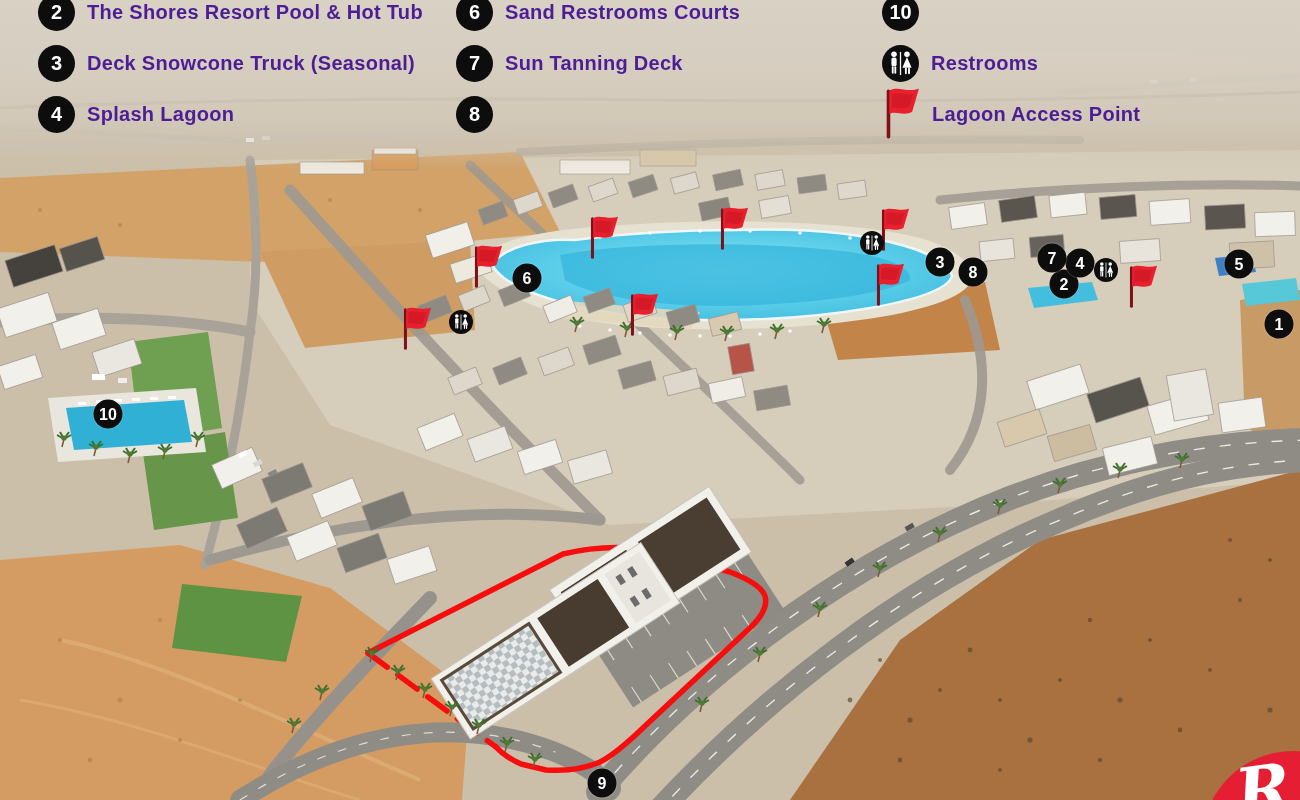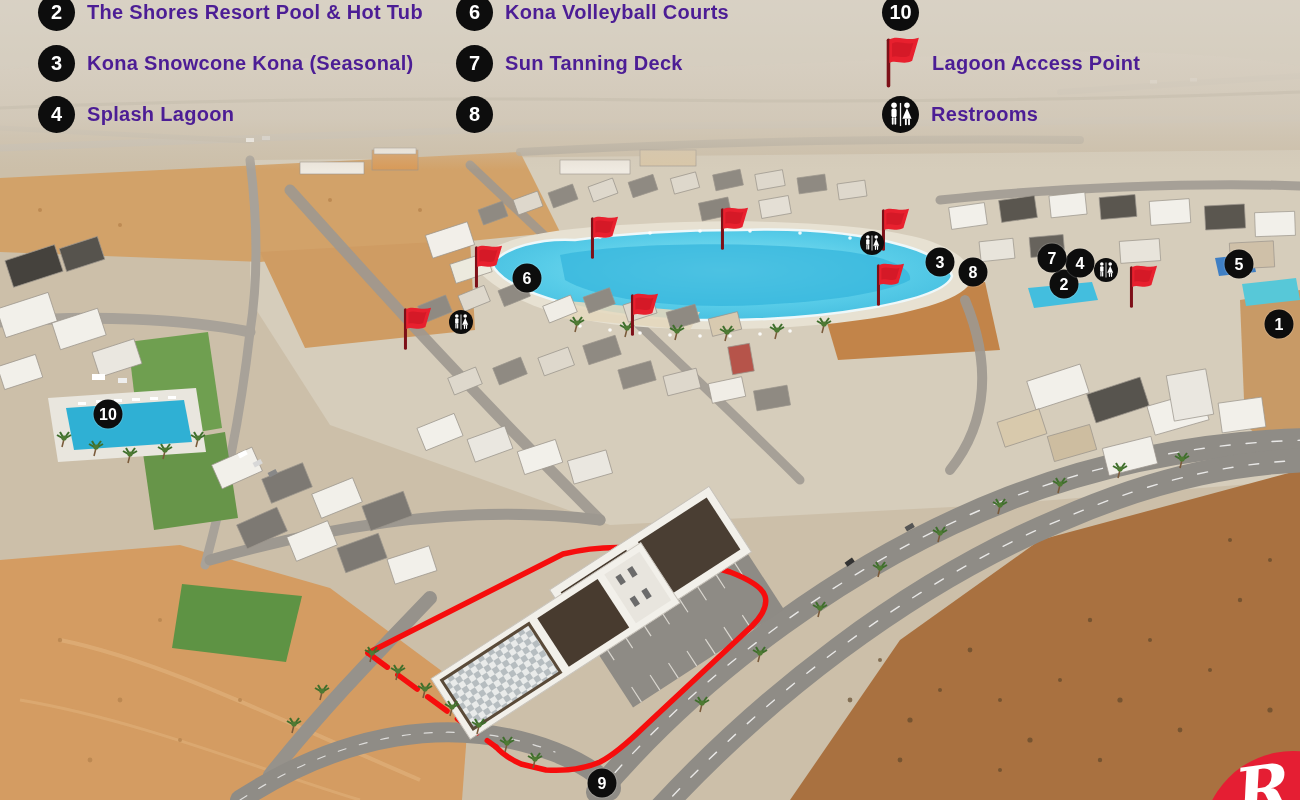--- a/index.html
+++ b/index.html
@@ -372,59 +372,59 @@
 </svg>
 
 <div id="legend">
   <div class="leg-col c1">
         <div class="leg-row">
           <div class="leg-circle">2</div>
           <span class="leg-label">The Shores Resort Pool &amp; Hot Tub</span>
         </div>
         <div class="leg-row">
           <div class="leg-circle">3</div>
-          <span class="leg-label">Kona Snowcone Kona (Seasonal)</span>
+          <span class="leg-label">Deck Snowcone Truck (Seasonal)</span>
         </div>
         <div class="leg-row">
           <div class="leg-circle">4</div>
           <span class="leg-label">Splash Lagoon</span>
         </div>
       </div>
   <div class="leg-col c2">
         <div class="leg-row">
           <div class="leg-circle">6</div>
-          <span class="leg-label">Kona Volleyball Courts</span>
+          <span class="leg-label">Sand Restrooms Courts</span>
         </div>
         <div class="leg-row">
           <div class="leg-circle">7</div>
           <span class="leg-label">Sun Tanning Deck</span>
         </div>
         <div class="leg-row">
           <div class="leg-circle">8</div>
         </div>
       </div>
   <div class="leg-col c3">
         <div class="leg-row">
           <div class="leg-circle">10</div>
+        </div>
+        <div class="leg-row">
+          <div class="leg-icon">
+            <svg width="37" height="37" viewBox="0 0 40 40">
+              <use href="#wc-sym"></use>
+            </svg>
+          </div>
+          <span class="leg-label">Restrooms</span>
         </div>
         <div class="leg-row">
           <div class="leg-icon">
             <svg width="38" height="54" viewBox="0 0 34 48">
               <use href="#flag-sym"></use>
             </svg>
           </div>
           <span class="leg-label">Lagoon Access Point</span>
-        </div>
-        <div class="leg-row">
-          <div class="leg-icon">
-            <svg width="37" height="37" viewBox="0 0 40 40">
-              <use href="#wc-sym"></use>
-            </svg>
-          </div>
-          <span class="leg-label">Restrooms</span>
         </div>
       </div>
 </div>
 
 <div id="overlay">
       <div class="map-marker" style="left: 1279px; top: 324px;">1</div>
       <div class="map-marker" style="left: 1064px; top: 284px;">2</div>
       <div class="map-marker" style="left: 940px; top: 262px;">3</div>
       <div class="map-marker" style="left: 1080px; top: 263px;">4</div>
       <div class="map-marker" style="left: 1239px; top: 264px;">5</div>

